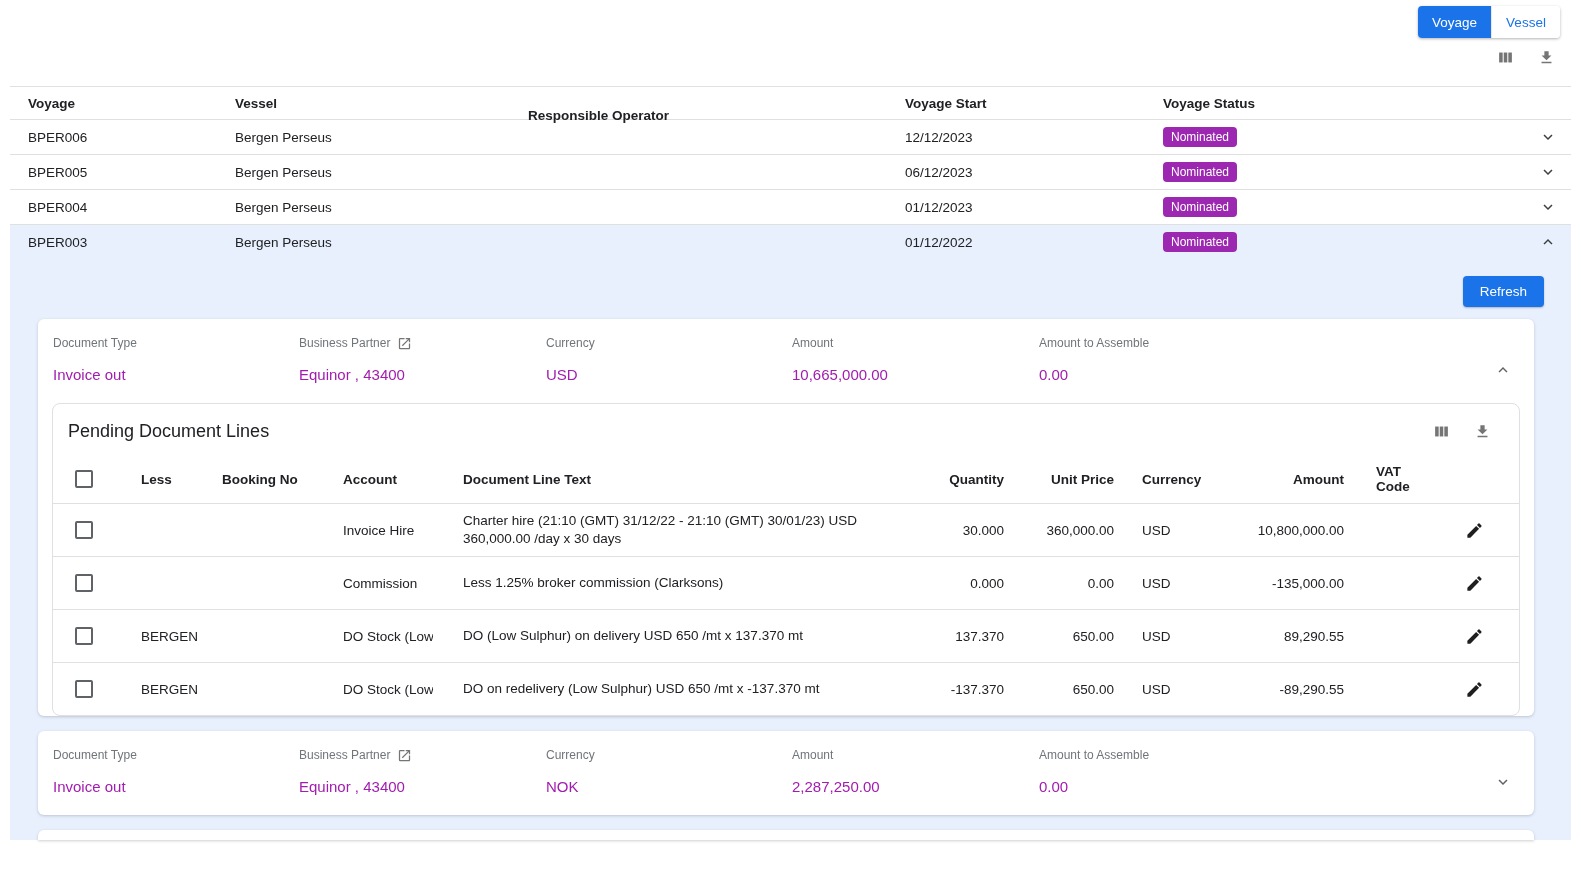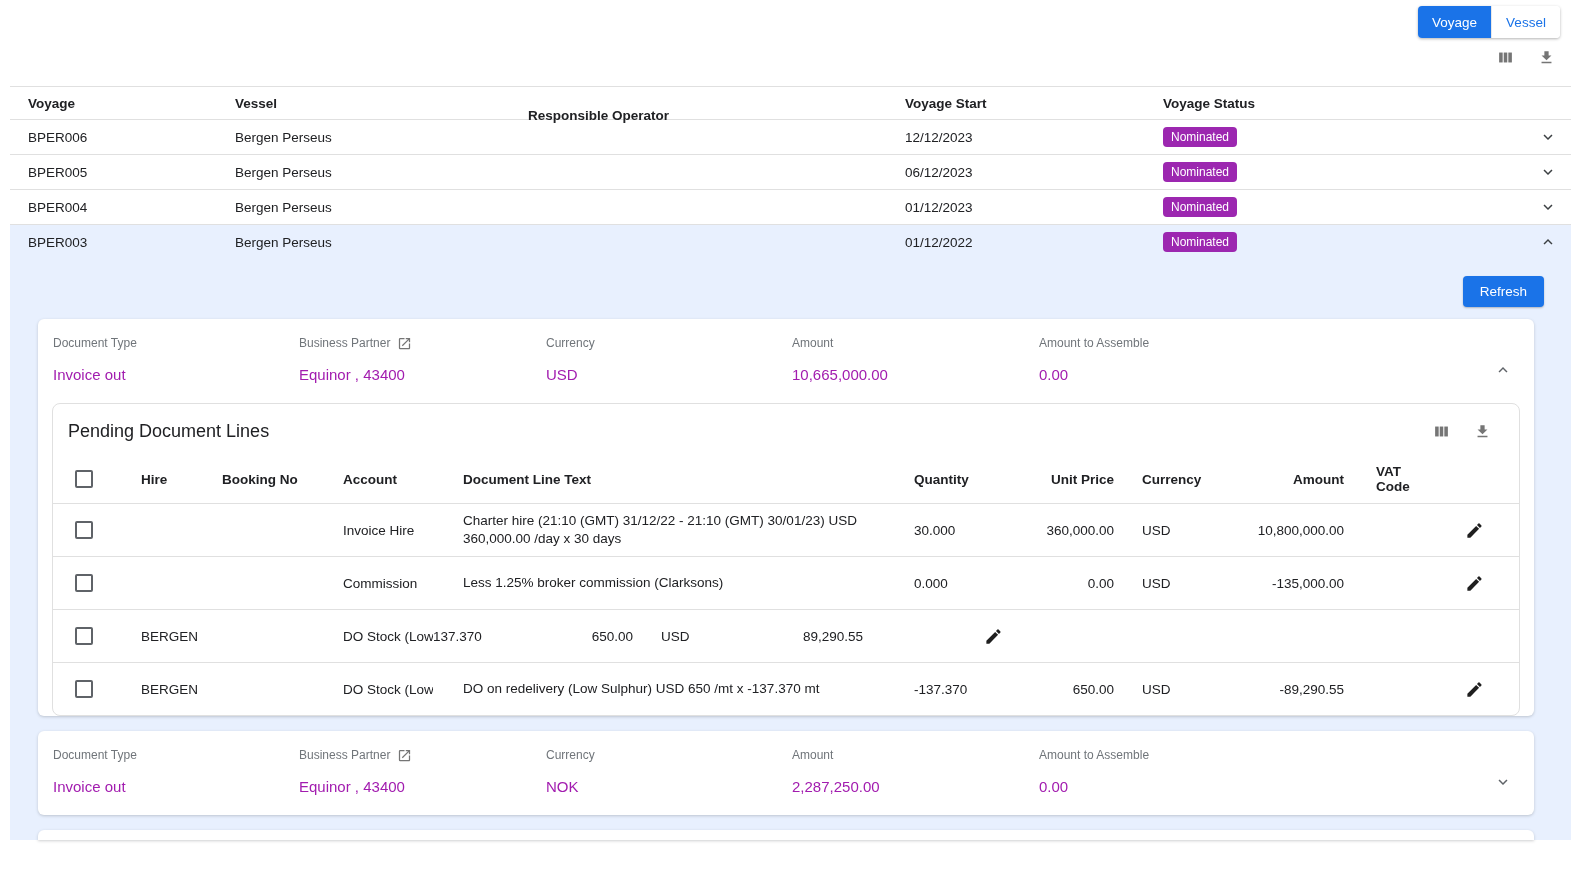--- a/index.html
+++ b/index.html
@@ -50,21 +50,21 @@
   .pending-icons { display:flex; gap:24px; align-items:center; }
   .ptable { font-size:13.5px; }
   .phead { display:flex; align-items:center; min-height:48px; font-weight:bold; padding:4px 0; }
   .prow { display:flex; align-items:center; min-height:53px; border-top:1px solid #e0e0e0; padding:4px 0; }
   .p-check { width:60px; padding-left:22px; display:flex; }
   .p-port { width:80px; padding-left:28px; }
   .p-booking { width:120px; padding-left:29px; }
   .p-account { width:120px; padding-left:30px; white-space:nowrap; overflow:hidden; }
   .p-text { flex:1; padding-left:30px; padding-right:20px; }
   .p-text span { display:inline-block; max-width:478px; line-height:18px; }
-  .p-qty { width:90px; text-align:left; }
+  .p-qty { width:90px; text-align:right; }
   .p-unit { width:110px; text-align:right; }
   .p-cur { width:90px; padding-left:28px; }
   .p-amount { width:140px; text-align:right; }
   .p-vat { width:85px; padding-left:32px; }
   .p-edit { width:90px; display:flex; justify-content:center; }
   .phead .p-qty, .phead .p-unit { line-height:17px; }
   .checkbox { width:18px; height:18px; border:2px solid #5f6368; border-radius:2px; background:#fff; cursor:pointer; }
   .edit-btn { color:#1f1f1f; display:flex; cursor:pointer; }
   .sliver { height:10px; margin-bottom:0; border-radius:6px 6px 0 0; }
 </style>
@@ -220,21 +220,21 @@
                   </svg>
               </span>
             </div>
           </div>
 
           <div class="ptable">
             <div class="phead">
               <div class="p-check">
                   <span class="checkbox"></span>
                 </div>
-              <div class="p-port">Hire</div>
+              <div class="p-port">Less</div>
               <div class="p-booking">Booking No</div>
               <div class="p-account">Account</div>
               <div class="p-text">Document Line Text</div>
               <div class="p-qty">Quantity</div>
               <div class="p-unit">Unit Price</div>
               <div class="p-cur">Currency</div>
               <div class="p-amount">Amount</div>
               <div class="p-vat">VAT Code</div>
               <div class="p-edit"></div>
             </div>
@@ -283,20 +283,21 @@
                 </div>
             </div>
 
             <div class="prow">
               <div class="p-check">
                   <span class="checkbox"></span>
                 </div>
               <div class="p-port">BERGEN</div>
               <div class="p-booking"></div>
               <div class="p-account">DO Stock (Low…</div>
+              <div class="p-text"><span>DO (Low Sulphur) on delivery USD 650 /mt x 137.370 mt</span></div>
               <div class="p-qty">137.370</div>
               <div class="p-unit">650.00</div>
               <div class="p-cur">USD</div>
               <div class="p-amount">89,290.55</div>
               <div class="p-vat"></div>
               <div class="p-edit">
                   <span class="edit-btn">
                     <svg width="19" height="19" viewBox="0 0 24 24" fill="currentColor">
                       <path d="M3 17.25V21h3.75L17.81 9.94l-3.75-3.75L3 17.25zM20.71 7.04a1 1 0 0 0 0-1.41l-2.34-2.34a1 1 0 0 0-1.41 0l-1.83 1.83 3.75 3.75 1.83-1.83z"></path>
                     </svg>

